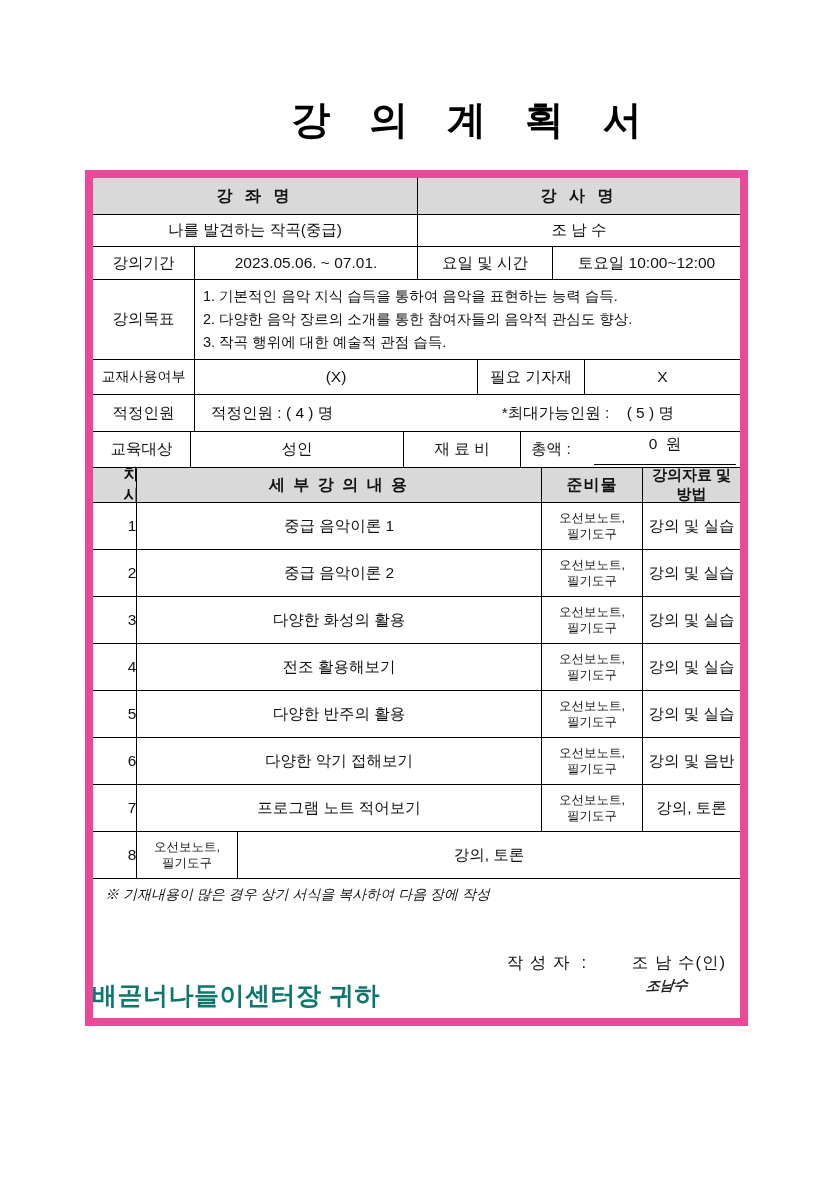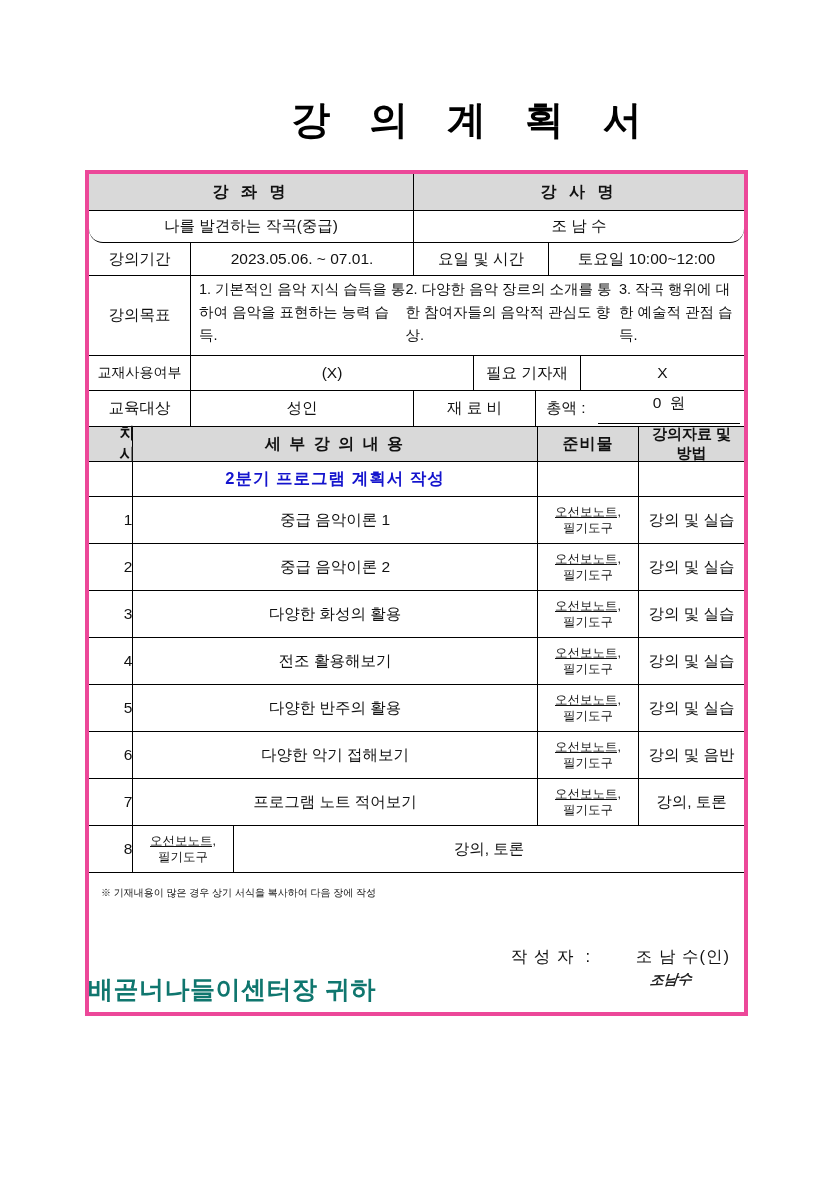--- a/index.html
+++ b/index.html
@@ -8,73 +8,73 @@
     font-family:"Liberation Sans",sans-serif;color:#111;
     position:relative;overflow:hidden;
   }
   .page{position:absolute;left:85px;top:0;width:777px;}
   .doc-title{
     margin:93px 0 0 0;text-align:center;
     font-size:39px;font-weight:bold;letter-spacing:14px;color:#000;
     white-space:nowrap;
   }
   .doc{
-    margin-top:23px;border:4px solid #ec4899;box-sizing:border-box;
+    margin-top:23px;border:8px solid #ec4899;box-sizing:border-box;
     width:663px;background:#fff;
   }
   .row{display:flex;border-bottom:1.5px solid #000;box-sizing:border-box;}
   .row:last-child{border-bottom:none;}
   .cell{
     box-sizing:border-box;border-right:1.5px solid #000;
     display:flex;align-items:center;justify-content:center;
     font-size:15.5px;text-align:center;padding:2px 4px;
   }
   .cell:last-child{border-right:none;flex:1;}
   .gray{background:#d9d9d9;font-weight:bold;letter-spacing:4px;font-size:16px;}
   
   .h-header{height:37px;}
-  .h-names{height:32px;border-radius:14px;}
+  .h-names{height:32px;}
   .h-period{height:33px;}
   .h-goals{height:80px;}
   .h-method{height:35px;}
   .h-textbook{height:35px;}
   .h-capacity{height:37px;}
   .h-target{height:36px;}
   .w-half{width:325px;}
   .w-label{width:102px;}
   .w-period-val{width:223px;}
   .w-daytime{width:135px;}
   .w-tb-val{width:283px;}
   .w-equip{width:107px;}
   .w-target-val{width:223px;}
   .w-matfee{width:122px;}
-  .goals-cell{flex-direction:row;align-items:flex-start;justify-content:center;
+  .goals-cell{flex-direction:column;align-items:flex-start;justify-content:center;
     text-align:left;padding-left:8px;font-size:14.5px;line-height:1.6;}
   .capacity-cell{justify-content:flex-start;white-space:pre;}
   .capacity-cell .cap1{margin-left:12px;}
   .capacity-cell .cap2{margin-left:auto;margin-right:62px;}
-  .total-cell{justify-content:space-between;padding-left:10px;white-space:pre;}
+  .total-cell{justify-content:space-between;padding-left:10px;white-space:pre;gap:19px;}
   .underline-val{
     display:inline-block;border-bottom:1.4px solid #000;
     min-width:142px;text-align:center;white-space:pre;padding-bottom:9px;
   }
   
   .h-schedhead{height:35px;}
   .h-blue{height:35px;}
   .h-sess{height:47px;}
   .w-no{width:42px;padding-left:39px;}
   .w-content{width:405px;}
   .w-mat{width:101px;}
   .sched-head .cell{letter-spacing:2px;}
   .blue-text{color:#1414cd;font-weight:bold;font-size:16.5px;letter-spacing:1px;}
   .mat-cell{flex-direction:column;font-size:12.5px;line-height:1.3;padding:2px 1px;}
-  .mat-u{text-decoration:underline;}
+  .mat-u{}
   
   .h-footer{height:139px;position:relative;display:block;}
-  .footer-note{position:absolute;top:13px;left:12px;font-size:10px;white-space:pre;}
+  .footer-note{position:absolute;top:7px;left:12px;font-size:14px;white-space:pre;font-style:italic;}
   .date-line{position:absolute;top:45px;right:14px;font-size:16.5px;white-space:pre;letter-spacing:1px;}
   .writer-line{position:absolute;top:73px;right:14px;font-size:16.5px;white-space:pre;letter-spacing:1px;}
   .signature{
     position:absolute;top:98px;right:52px;font-size:14px;font-weight:bold;
     font-style:italic;transform:rotate(-2deg) skewX(-8deg);color:#222;
   }
   .recipient{
     position:absolute;bottom:6px;left:-1px;font-size:25px;font-weight:bold;
     letter-spacing:0.5px;color:#0f766e;white-space:nowrap;
   }
@@ -114,43 +114,44 @@
     </div>
 
 
     <div class="row h-textbook">
       <div class="cell w-label" style="font-size:14px;">교재사용여부</div>
       <div class="cell w-tb-val">(X)</div>
       <div class="cell w-equip">필요 기자재</div>
       <div class="cell">X</div>
     </div>
 
+    <div class="row h-capacity">
+      <div class="cell w-label">적정인원</div>
+      <div class="cell capacity-cell">
+        <span class="cap1">적정인원 : ( 4 ) 명</span>
+        <span class="cap2">*최대가능인원 :    ( 5 ) 명</span>
+      </div>
+    </div>
 
     <div class="row h-target">
       <div class="cell w-label">교육대상</div>
       <div class="cell w-target-val">성인</div>
       <div class="cell w-matfee">재 료 비</div>
       <div class="cell total-cell">
         <span>총액 : </span><span class="underline-val">0  원</span>
       </div>
     </div>
 
     <div class="row h-schedhead sched-head">
       <div class="cell gray w-no" style="letter-spacing:1px;">차시</div>
       <div class="cell gray w-content">세 부 강 의 내 용</div>
       <div class="cell gray w-mat" style="letter-spacing:1px;">준비물</div>
       <div class="cell gray" style="letter-spacing:0;font-size:15px;">강의자료 및 방법</div>
     </div>
 
-    <div class="row h-blue">
-      <div class="cell w-no"></div>
-      <div class="cell w-content blue-text">2분기 프로그램 계획서 작성</div>
-      <div class="cell w-mat"></div>
-      <div class="cell"></div>
-    </div>
 
     <div class="row h-sess">
       <div class="cell w-no">1</div>
       <div class="cell w-content">중급 음악이론 1</div>
       <div class="cell w-mat mat-cell">
         <span class="mat-u">오선보노트,</span>
         <span>필기도구</span>
       </div>
       <div class="cell">강의 및 실습</div>
     </div>

